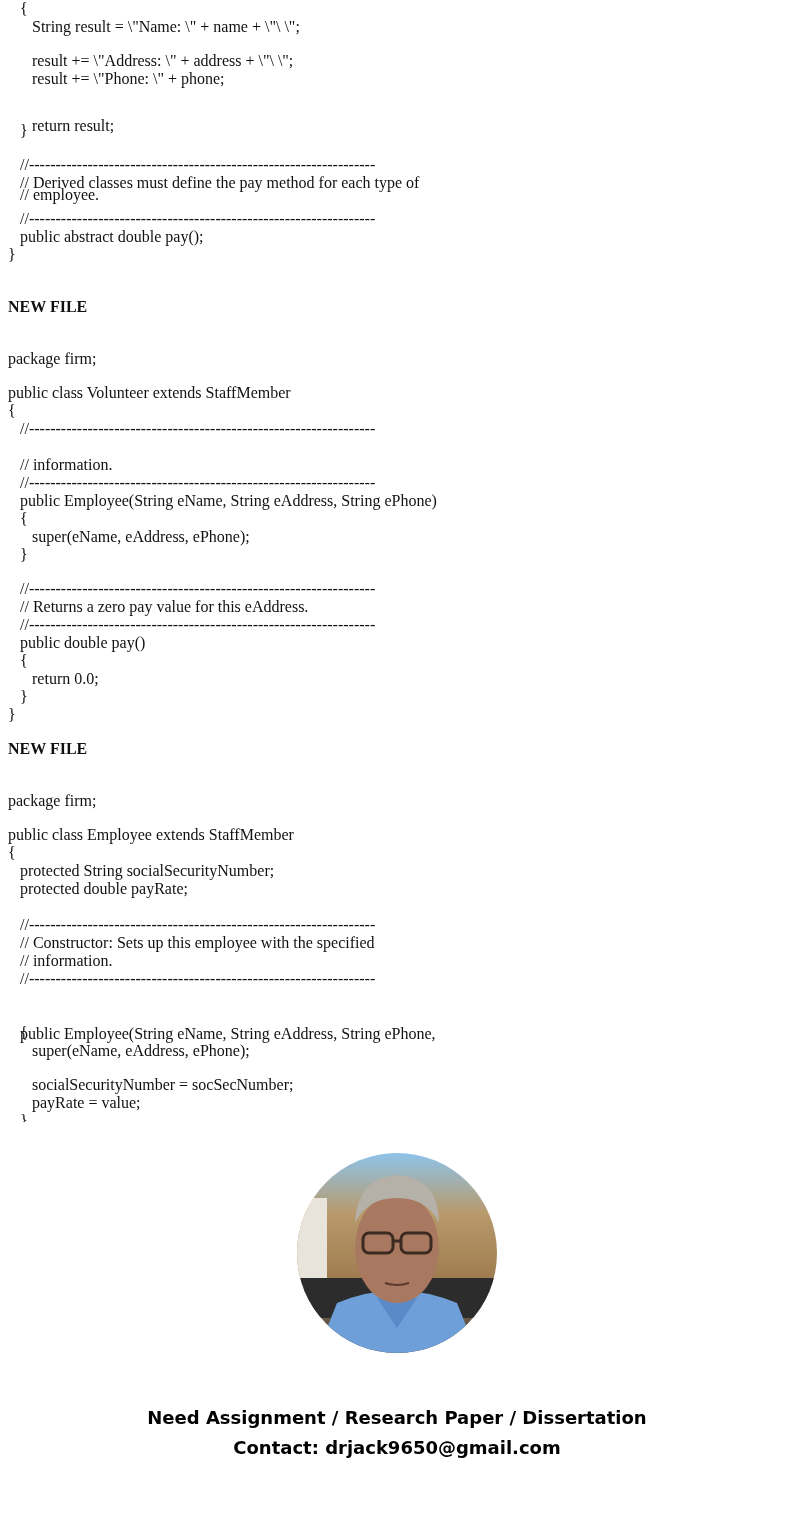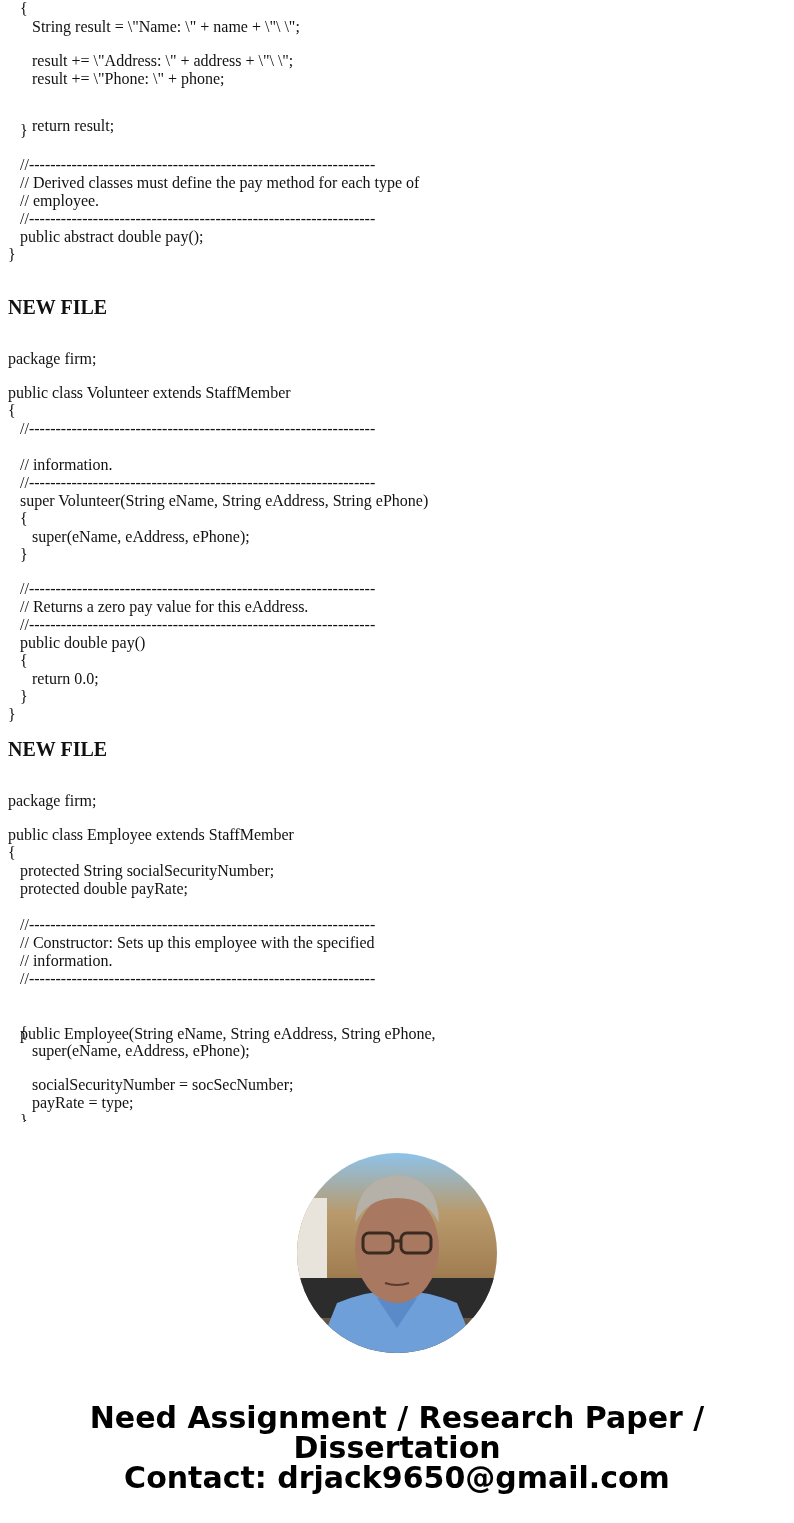--- a/index.html
+++ b/index.html
@@ -2,54 +2,54 @@
 <html><head>
   <meta charset="utf-8">
   <style>
     html, body { margin: 0; padding: 0; background: #ffffff; }
     body { width: 794px; height: 1523px; position: relative; overflow: hidden; color: #111; }
     .doc {
       position: absolute; left: 8px; top: -9px; width: 780px; height: 1131px; overflow: hidden;
       font-family: "Liberation Serif", serif; font-size: 16px;
     }
     .ln { position: absolute; left: 0; white-space: pre; line-height: 18px; height: 18px; }
-    .hdr { font-weight: bold; font-size: 20px; }
+    .hdr { font-weight: bold; font-size: 16px; }
     .avatar {
       position: absolute; left: 297px; top: 1153px; width: 200px; height: 200px; border-radius: 50%;
       overflow: hidden;
     }
     .promo {
       position: absolute; left: 0; top: 1403px; width: 794px; text-align: center;
-      font-family: "DejaVu Sans", sans-serif; font-weight: bold; font-size: 30px; line-height: 30px; color: #000;
+      font-family: "DejaVu Sans", sans-serif; font-weight: bold; font-size: 18px; line-height: 30px; color: #000;
     }
   </style>
 </head>
 <body>
 
 <div class="doc" id="doc">
     <div class="ln" style="top: 9px;">   {</div>
     <div class="ln" style="top: 27px;">      String result = \"Name: \" + name + \"\ \";</div>
     <div class="ln" style="top: 61px;">      result += \"Address: \" + address + \"\ \";</div>
     <div class="ln" style="top: 79px;">      result += \"Phone: \" + phone;</div>
     <div class="ln" style="top: 126px;">      return result;</div>
     <div class="ln" style="top: 131px;">   }</div>
     <div class="ln" style="top: 165px;">   //-----------------------------------------------------------------</div>
     <div class="ln" style="top: 183px;">   // Derived classes must define the pay method for each type of</div>
-    <div class="ln" style="top: 201px;">   // employee.</div>
+    <div class="ln" style="top: 195px;">   // employee.</div>
     <div class="ln" style="top: 219px;">   //-----------------------------------------------------------------</div>
     <div class="ln" style="top: 237px;">   public abstract double pay();</div>
     <div class="ln" style="top: 255px;">}</div>
     <div class="ln hdr" style="top: 307px;">NEW FILE</div>
     <div class="ln" style="top: 359px;">package firm;</div>
     <div class="ln" style="top: 393px;">public class Volunteer extends StaffMember</div>
     <div class="ln" style="top: 411px;">{</div>
     <div class="ln" style="top: 429px;">   //-----------------------------------------------------------------</div>
     <div class="ln" style="top: 465px;">   // information.</div>
     <div class="ln" style="top: 483px;">   //-----------------------------------------------------------------</div>
-    <div class="ln" style="top: 501px;">   super Volunteer(String eName, String eAddress, String ePhone)</div>
+    <div class="ln" style="top: 501px;">   public Employee(String eName, String eAddress, String ePhone)</div>
     <div class="ln" style="top: 519px;">   {</div>
     <div class="ln" style="top: 537px;">      super(eName, eAddress, ePhone);</div>
     <div class="ln" style="top: 555px;">   }</div>
     <div class="ln" style="top: 589px;">   //-----------------------------------------------------------------</div>
     <div class="ln" style="top: 607px;">   // Returns a zero pay value for this eAddress.</div>
     <div class="ln" style="top: 625px;">   //-----------------------------------------------------------------</div>
     <div class="ln" style="top: 643px;">   public double pay()</div>
     <div class="ln" style="top: 661px;">   {</div>
     <div class="ln" style="top: 679px;">      return 0.0;</div>
     <div class="ln" style="top: 697px;">   }</div>
@@ -61,21 +61,21 @@
     <div class="ln" style="top: 871px;">   protected String socialSecurityNumber;</div>
     <div class="ln" style="top: 889px;">   protected double payRate;</div>
     <div class="ln" style="top: 925px;">   //-----------------------------------------------------------------</div>
     <div class="ln" style="top: 943px;">   // Constructor: Sets up this employee with the specified</div>
     <div class="ln" style="top: 961px;">   // information.</div>
     <div class="ln" style="top: 979px;">   //-----------------------------------------------------------------</div>
     <div class="ln" style="top: 1034px;">   public Employee(String eName, String eAddress, String ePhone,</div>
     <div class="ln" style="top: 1033px;">   {</div>
     <div class="ln" style="top: 1051px;">      super(eName, eAddress, ePhone);</div>
     <div class="ln" style="top: 1085px;">      socialSecurityNumber = socSecNumber;</div>
-    <div class="ln" style="top: 1103px;">      payRate = type;</div>
+    <div class="ln" style="top: 1103px;">      payRate = value;</div>
     <div class="ln" style="top: 1121px;">   }</div>
   </div>
 
 <div class="avatar">
   <svg width="200" height="200" viewBox="0 0 200 200">
     <defs>
       <linearGradient id="bg" x1="0" y1="0" x2="0" y2="1">
         <stop offset="0" stop-color="#8ec3ea"></stop>
         <stop offset="0.3" stop-color="#b89a6c"></stop>
         <stop offset="0.6" stop-color="#a27f52"></stop>

